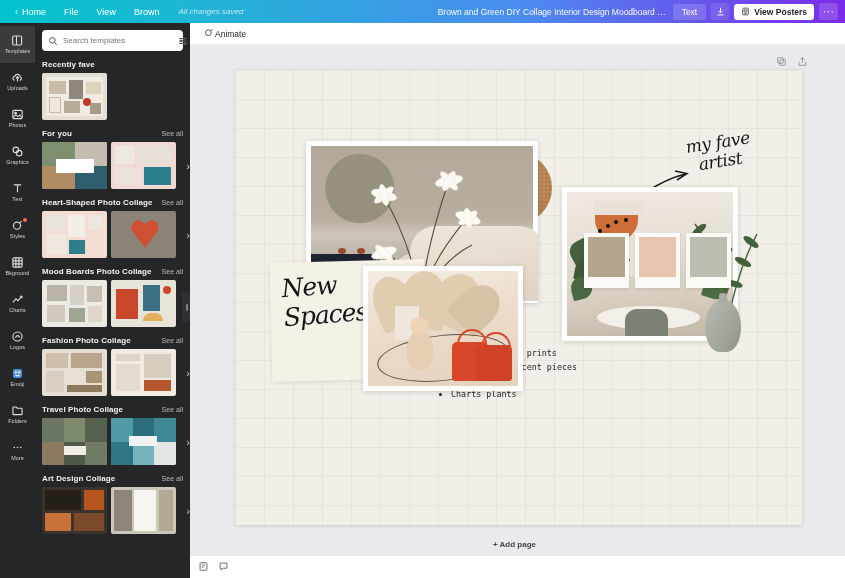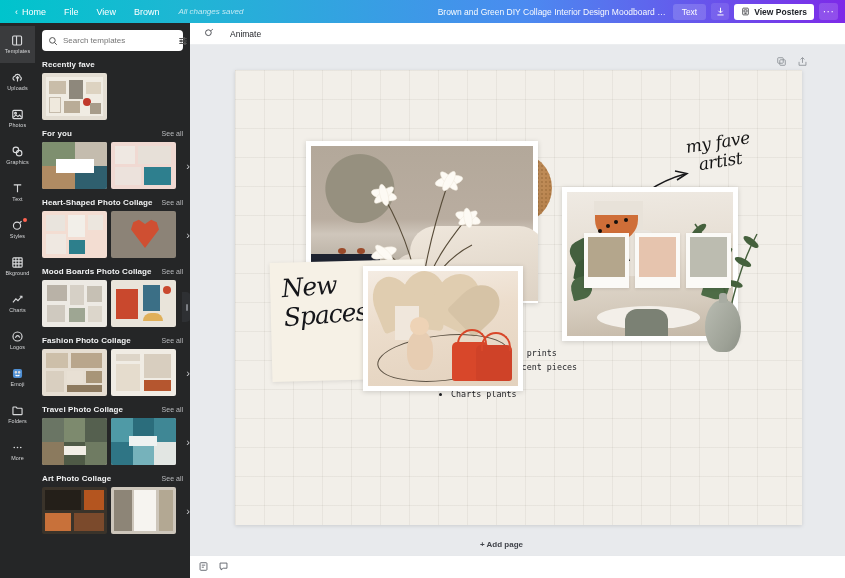--- a/index.html
+++ b/index.html
@@ -107,21 +107,21 @@
   .grid2 { display:grid; width:100%; height:100%; }
   .cell { width:100%; height:100%; }
 
   
   .editor-strip {
     position: absolute; top: 23px; left: 190px; width: 655px; height: 22px;
     background: #fff; display: flex; align-items: center; padding-left: 8px;
     border-bottom: 1px solid #eceef0;
   }
   .animate-btn {
-    display: flex; align-items: center; gap: 16px; font-size: 8.5px; color: #23252a;
+    display: flex; align-items: center; gap: 1px; font-size: 8.5px; color: #23252a;
     padding: 3px 6px; border-radius: 3px; cursor: pointer;
   }
   .animate-btn svg { width: 10px; height: 10px; stroke: #3a3d44; fill: none; stroke-width: 1.4; }
 
   
   .canvas-area {
     position: absolute; top: 45px; left: 190px; width: 655px; height: 510px;
     background: #e8eaed; overflow: hidden;
   }
   .page-tools {
@@ -138,21 +138,21 @@
   
   .page-grid {
     position: absolute; inset: 0;
     background-image:
       linear-gradient(to right, rgba(160,155,145,.13) 1px, transparent 1px),
       linear-gradient(to bottom, rgba(160,155,145,.13) 1px, transparent 1px);
     background-size: 29px 29px;
   }
 
   .add-page {
-    position: absolute; left: 28px; top: 489px; width: 567px; height: 20px;
+    position: absolute; left: 41px; top: 489px; width: 567px; height: 20px;
     display: flex; align-items: center; justify-content: center;
     font-size: 8px; color: #41444b; cursor: pointer; font-weight: 600;
   }
 
   
   .ph { position: absolute; overflow: hidden; }
   .wframe { background: #fff; padding: 5px; box-shadow: 0 1px 5px rgba(0,0,0,.16); }
 
   
   .p-living { left: 71px; top: 71px; width: 232px; height: 162px; }
@@ -580,21 +580,21 @@
           <div class="cell" style="background:#2f7585;"></div>
             <div class="cell" style="background:#76b2bb;"></div>
             <div class="cell" style="background:#e2e6e3;"></div>
         </div>
         <div style="position:absolute;left:18px;top:18px;width:28px;height:10px;background:#eef2f1;"></div>
       </div>
       <span class="arrow-next">›</span>
     </div>
 
     <div class="sec-head">
-      <div class="sec-title">Art Photo Collage</div>
+      <div class="sec-title">Art Design Collage</div>
       <div class="sec-all">See all</div>
     </div>
     <div class="thumb-row">
       <div class="thumb" style="background:#3a332a;">
         <div style="position:absolute;left:3px;top:3px;width:36px;height:20px;background:#241f19;"></div>
         <div style="position:absolute;left:42px;top:3px;width:20px;height:20px;background:#b4551f;"></div>
         <div style="position:absolute;left:3px;top:26px;width:26px;height:18px;background:#c8713a;"></div>
         <div style="position:absolute;left:32px;top:26px;width:30px;height:18px;background:#7b4a2c;"></div>
       </div>
       <div class="thumb" style="background:#cdc6bb;">

